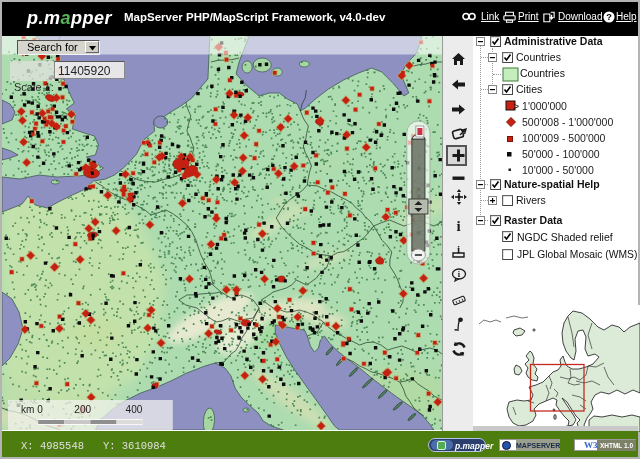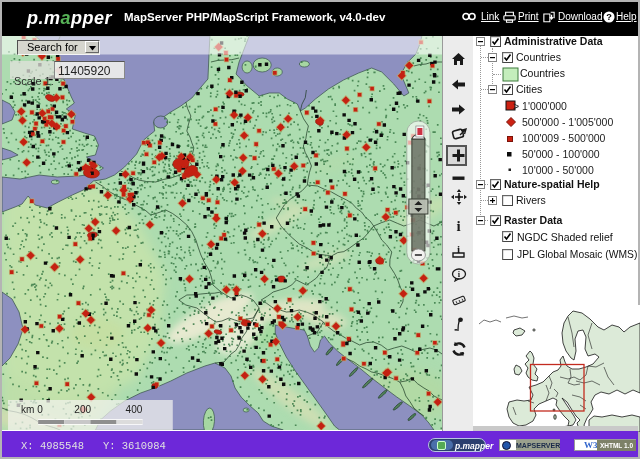--- a/index.html
+++ b/index.html
@@ -12,33 +12,33 @@
   font-size:11.5px; font-weight:bold; color:#fff; letter-spacing:0px; }
 #hlinks { position:absolute; left:0; top:8px; width:636px; height:20px; font-size:10px; font-weight:normal; color:#fff; }
 #hlinks .lk { position:absolute; text-decoration:underline; top:1px; }
 #hlinks .ic { position:absolute; top:1px; }
 #mapwrap { position:absolute; left:0; top:34px; width:440px; height:395px; }
 #toolbar { position:absolute; left:440px; top:34px; width:31px; height:395px;
   background:#ececec; border-left:1px solid #9a9a9a; }
 #legend { position:absolute; left:471px; top:34px; width:134px; height:395px; background:#fff; }
 #ovmap { position:absolute; left:3px; top:269px; }
 #legscroll { position:absolute; left:0px; top:390px; width:165px; height:5px; background:#c9c9c9; }
-#botbar { position:absolute; left:0; top:429px; width:636px; height:26px; background:#6d28d9; }
+#botbar { position:absolute; left:0; top:429px; width:636px; height:26px; background:#4d7c0f; }
 #coords { position:absolute; left:19px; top:9px; font-family:"Liberation Mono", monospace;
   font-size:10.5px; color:#e0e0e0; }
 .ctl { position:absolute; font-size:11px; }
 #searchsel { left:15px; top:4px; width:83px; height:15px; background:#d6d6cе;
   background:#d6d6ce; border-top:1.5px solid #505050; border-left:1.5px solid #505050;
   border-bottom:1.5px solid #f4f4f4; border-right:1.5px solid #f4f4f4; color:#000; }
 #searchsel .tx { position:absolute; left:9px; top:0px; }
 #searchsel .btn { position:absolute; right:0px; top:0px; width:14px; height:12px;
   background:#cfcfc7; border-top:1px solid #fff; border-left:1px solid #fff;
   border-bottom:1px solid #666; border-right:1px solid #666; text-align:center; }
 #scalebox { left:8px; top:25px; width:44px; height:18px; background:rgba(225,225,220,0.75);
-  color:#2a2a2a; padding:14px 0 0 4px; }
+  color:#2a2a2a; padding:20px 0 0 4px; }
 #scaleinput { left:52px; top:25px; width:71px; height:18px; background:rgba(238,238,236,0.92);
   border:1px solid #888; border-top:1.5px solid #555; color:#222; font-size:12px; padding:2px 0 0 3px; }
 </style></head><body>
 <div id="page">
  <div id="topbar">
   <div id="logo">p.m<span style="color:#57b357">a</span>pper</div>
   <div id="title">MapServer&nbsp;PHP/MapScript&nbsp;Framework,&nbsp;v4.0-dev</div>
   <div id="hlinks">
         <span class="ic" style="left:460px"><svg width="14" height="9" viewBox="0 0 16 10" style="vertical-align:-1px">
             <circle cx="4.5" cy="5" r="3.4" fill="none" stroke="#fff" stroke-width="1.8"></circle>
@@ -318,21 +318,21 @@
         <path d="M2.5 5.5 L4.5 8 L8.5 2.5" stroke="#000" stroke-width="1.6" fill="none"></path>
       </svg>
       <div style="position:absolute;left:43px;top:47px;font-size:10.5px;font-weight:normal;color:#111;white-space:nowrap;">Cities</div>
       <svg style="position:absolute;left:32px;top:64px" width="11" height="11">
         <rect x="1" y="1" width="9" height="9" fill="#cc2112" stroke="#111"></rect>
       </svg>
       <div style="position:absolute;left:40px;top:64px;font-size:10.5px;font-weight:normal;color:#1c1c1c;white-space:nowrap;">&gt; 1'000'000</div>
       <svg style="position:absolute;left:33px;top:81px" width="10" height="10">
         <path d="M5 0.5 L9.5 5 L5 9.5 L0.5 5 Z" fill="#cc2112" stroke="#7a1208"></path>
       </svg>
-      <div style="position:absolute;left:49px;top:80px;font-size:10.5px;font-weight:normal;color:#1c1c1c;white-space:nowrap;">500'000 - 1'005'000</div>
+      <div style="position:absolute;left:49px;top:80px;font-size:10.5px;font-weight:normal;color:#1c1c1c;white-space:nowrap;">500'008 - 1'000'000</div>
       <svg style="position:absolute;left:34px;top:100px" width="6" height="6">
         <rect x="0.5" y="0.5" width="5" height="5" fill="#cc2112" stroke="#7a1208"></rect>
       </svg>
       <div style="position:absolute;left:49px;top:96px;font-size:10.5px;font-weight:normal;color:#1c1c1c;white-space:nowrap;">100'009 - 500'000</div>
       <svg style="position:absolute;left:34px;top:116px" width="5" height="5">
         <rect x="0" y="0" width="4.5" height="4.5" fill="#0c0c0c"></rect>
       </svg>
       <div style="position:absolute;left:49px;top:112px;font-size:10.5px;font-weight:normal;color:#1c1c1c;white-space:nowrap;">50'000 - 100'000</div>
       <svg style="position:absolute;left:35px;top:132px" width="4" height="4">
         <rect x="0.5" y="0.5" width="2.5" height="2.5" fill="#222"></rect>

